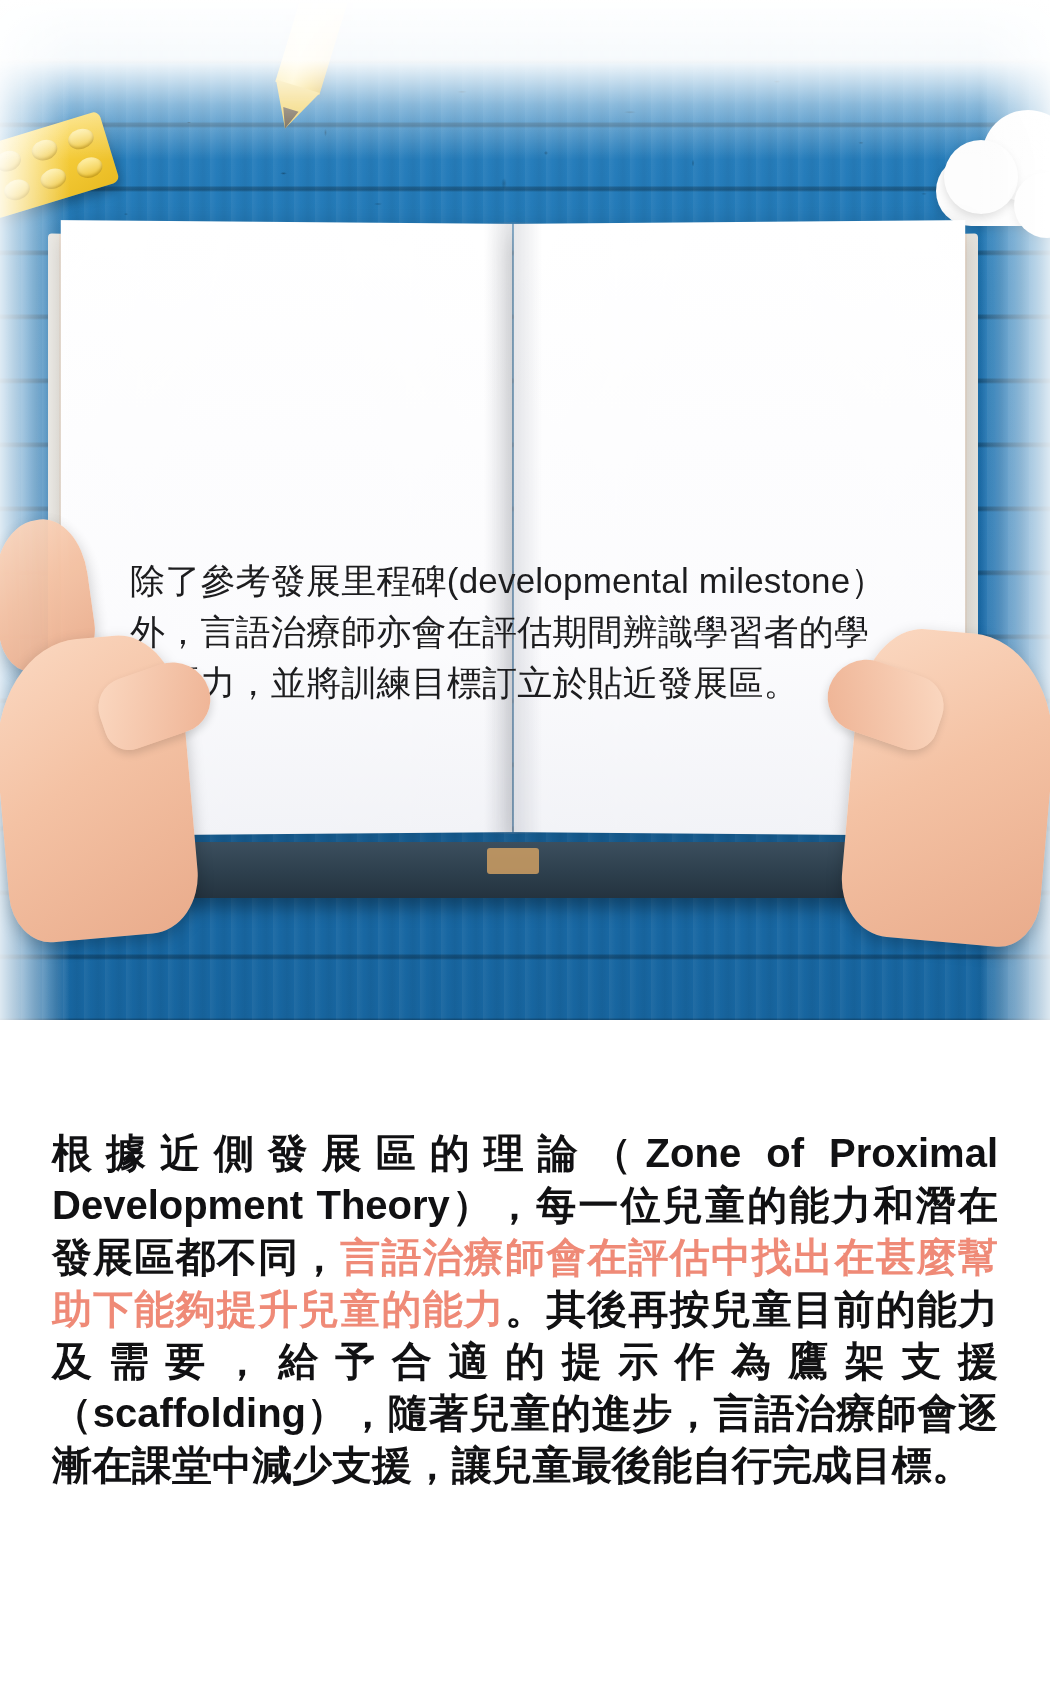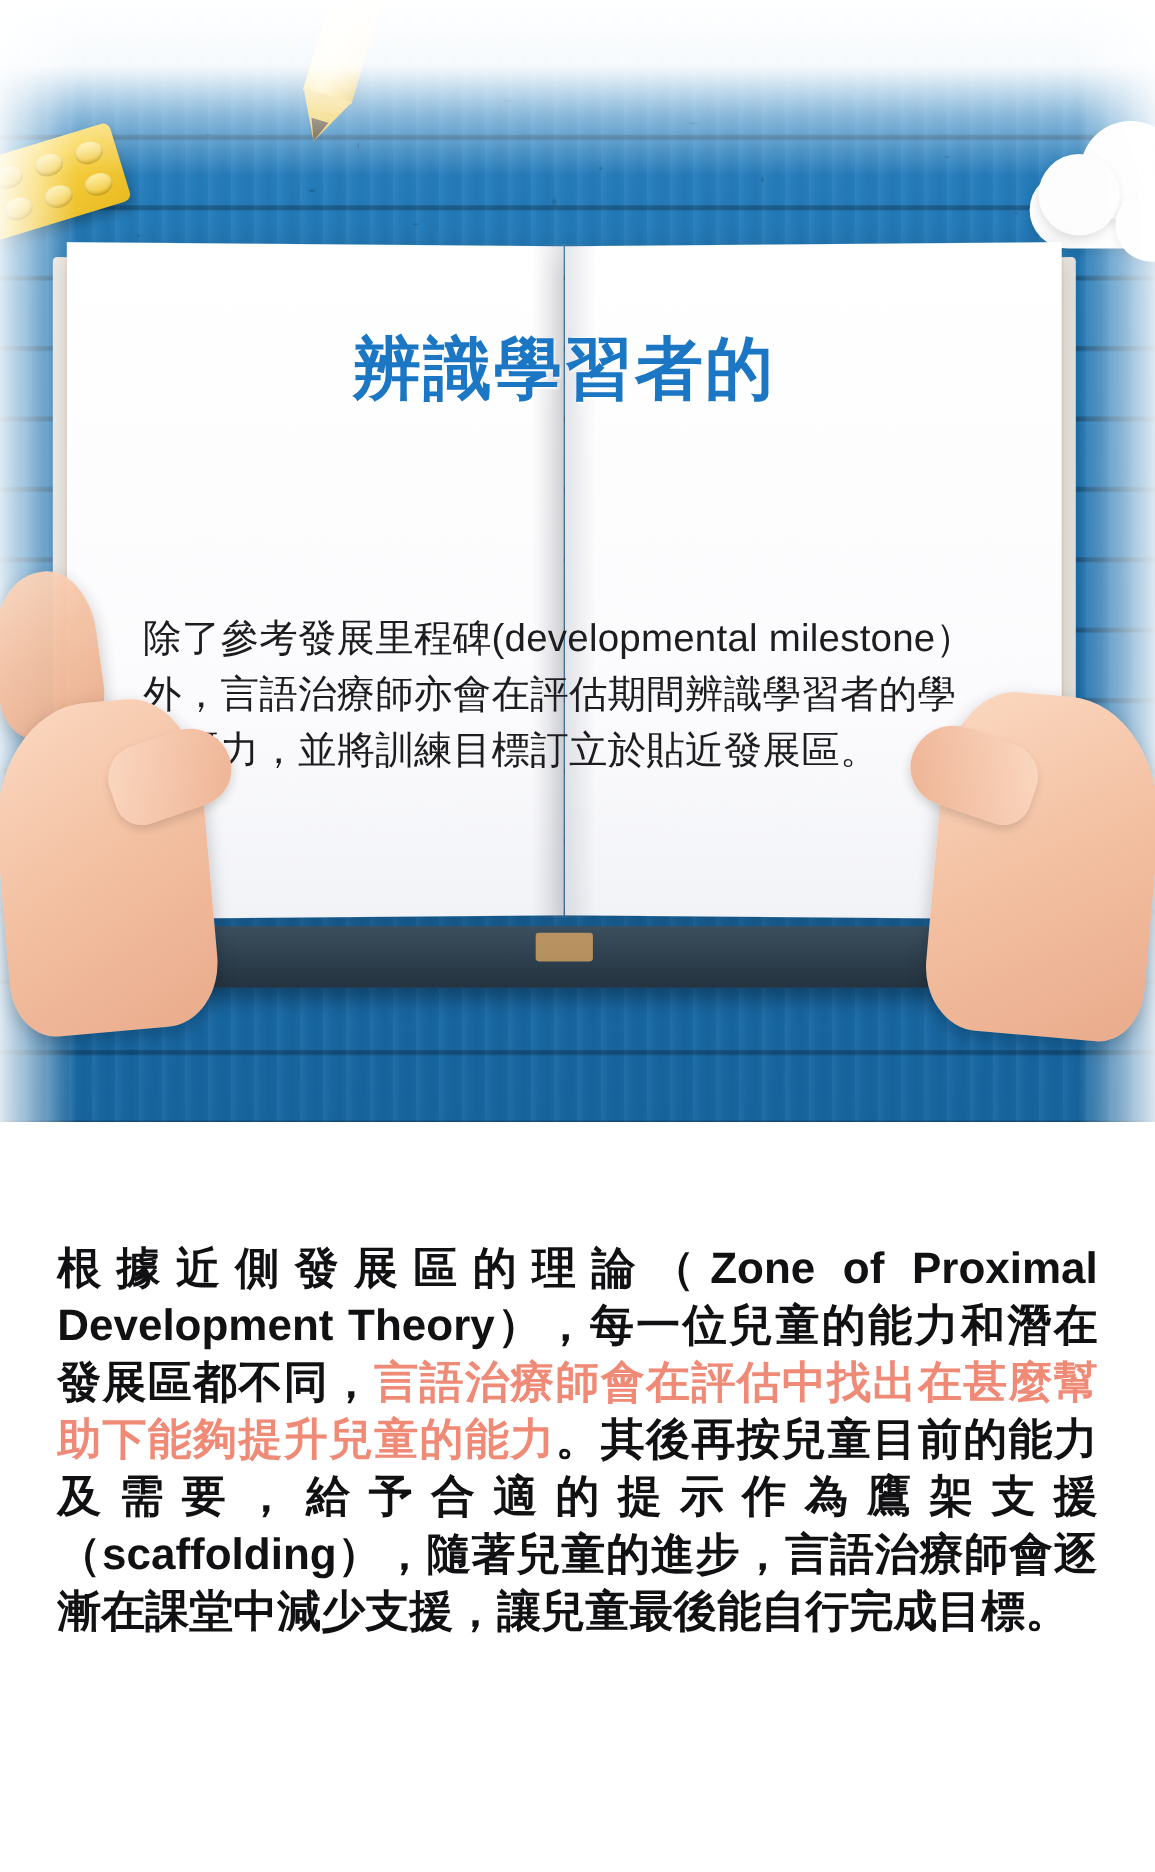--- a/index.html
+++ b/index.html
@@ -369,21 +369,20 @@
     <div class="edge-right"></div>
     <div class="page page-left"></div>
     <div class="page page-right"></div>
     <div class="gutter"></div>
     <div class="spine">
       <span class="spine-notch"></span>
     </div>
 
     <div class="page-content">
       <div class="book-title">
-        <div>辨識學習者的</div>
       </div>
       <div class="book-body">除了參考發展里程碑(developmental milestone）外，言語治療師亦會在評估期間辨識學習者的學習潛力，並將訓練目標訂立於貼近發展區。</div>
     </div>
   </div>
 
   <div class="hand hand-left-top"></div>
   <div class="hand hand-left">
     <span class="thumb"></span>
   </div>
   <div class="hand hand-right">

